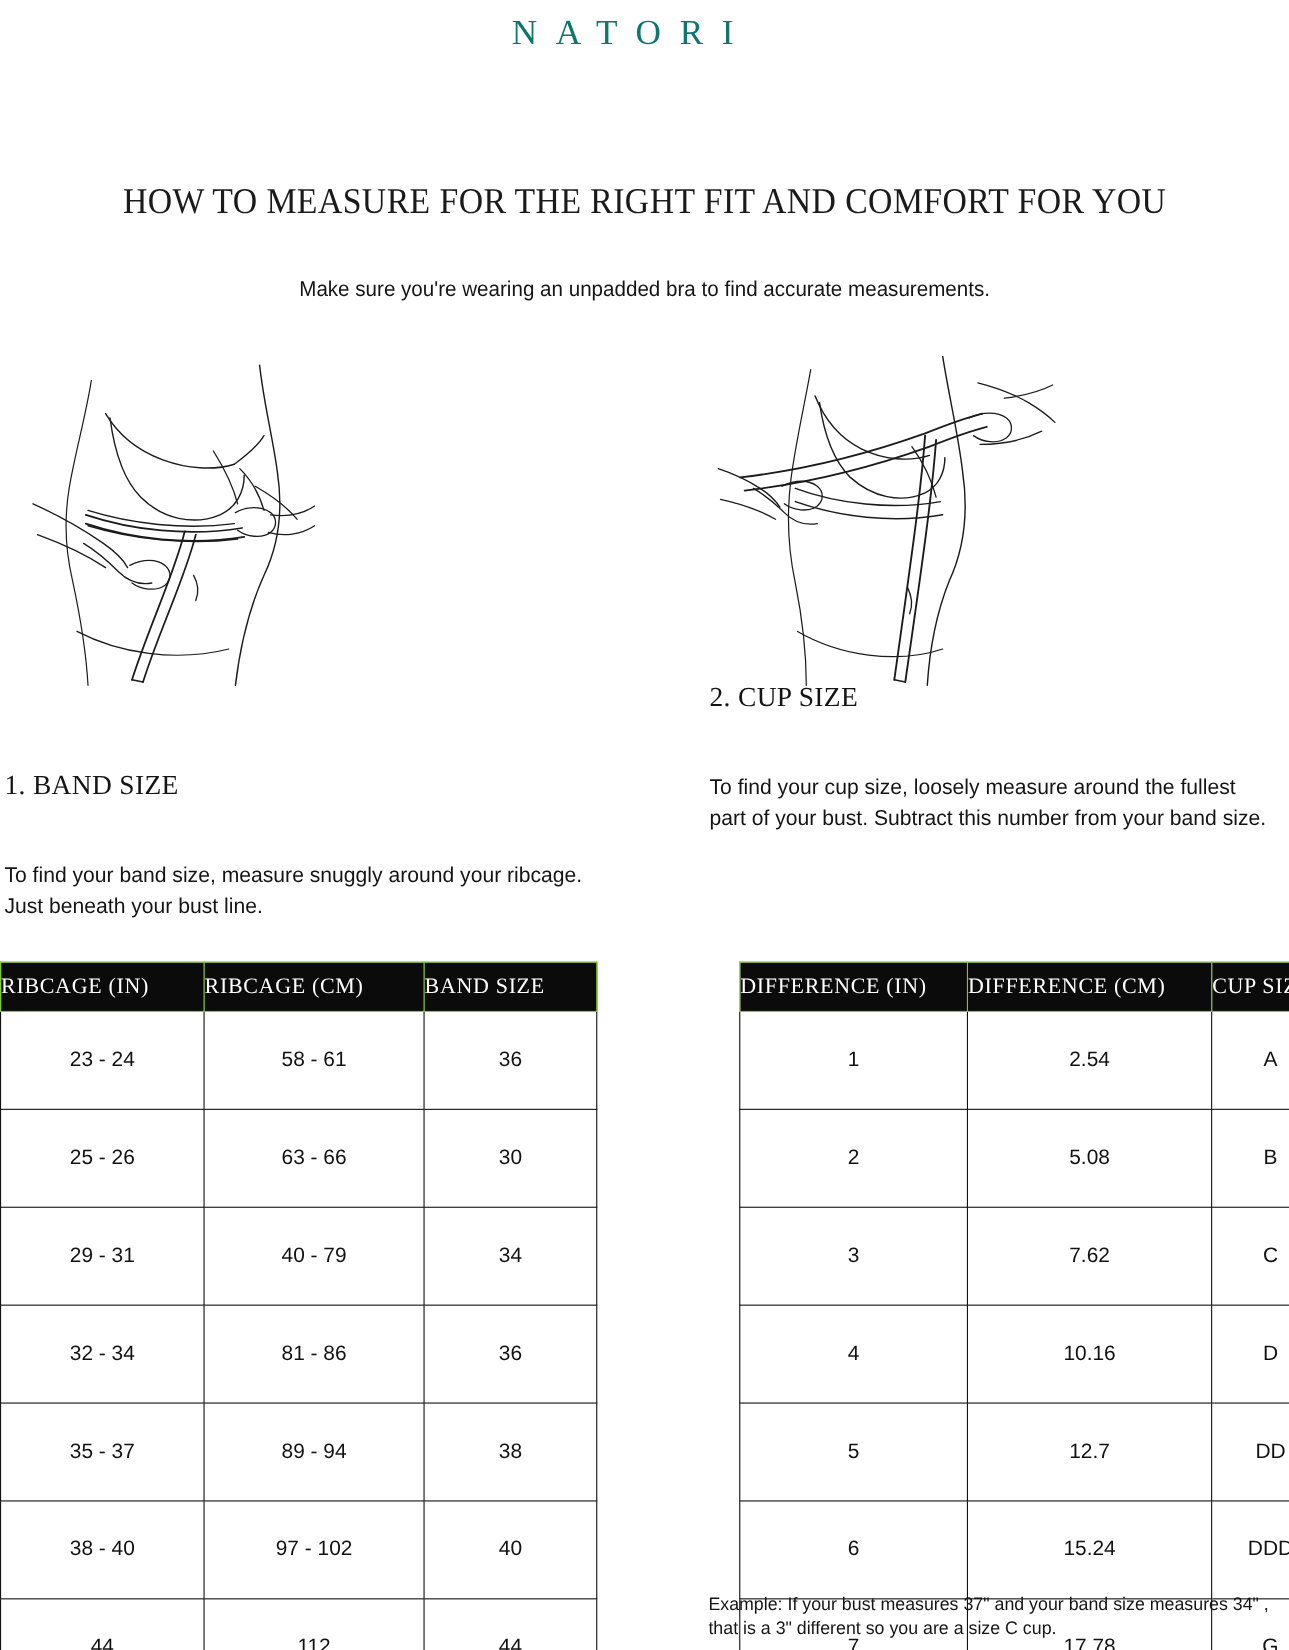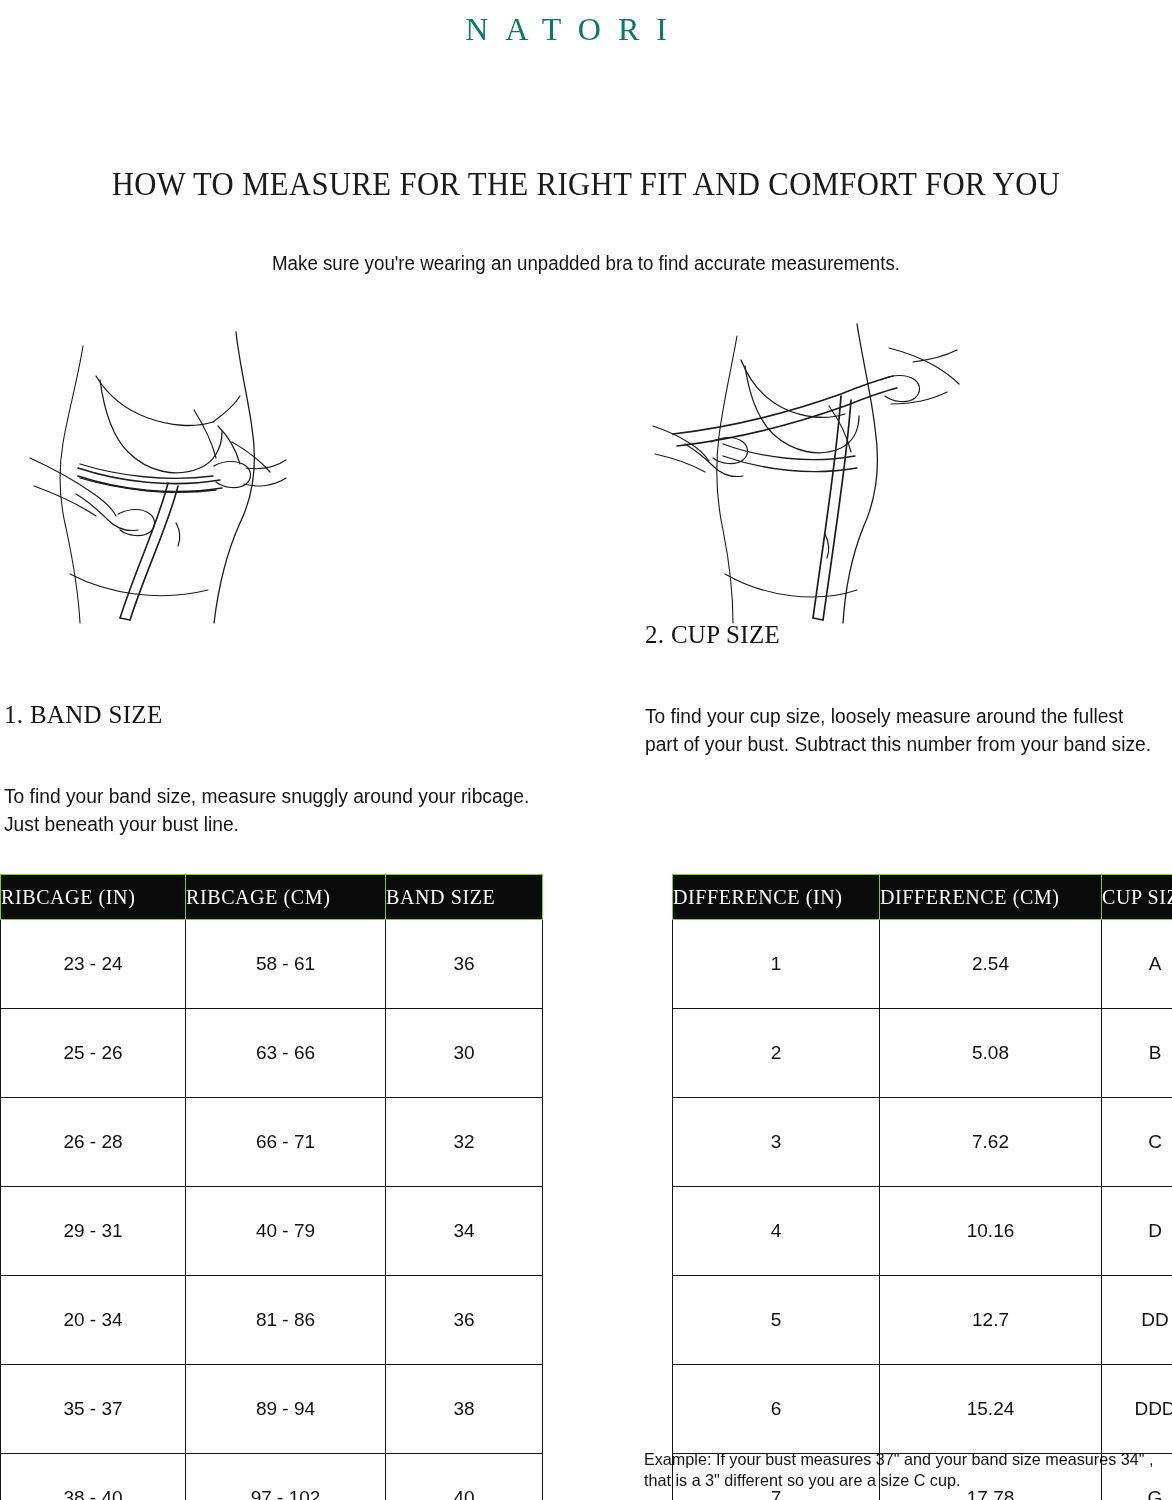--- a/index.html
+++ b/index.html
@@ -258,31 +258,26 @@
         <td>23 - 24</td>
         <td>58 - 61</td>
         <td>36</td>
       </tr>
       <tr>
         <td>25 - 26</td>
         <td>63 - 66</td>
         <td>30</td>
       </tr>
       <tr>
-        <td>26 - 28</td>
-        <td>66 - 71</td>
-        <td>32</td>
-      </tr>
-      <tr>
         <td>29 - 31</td>
         <td>40 - 79</td>
         <td>34</td>
       </tr>
       <tr>
-        <td>20 - 34</td>
+        <td>32 - 34</td>
         <td>81 - 86</td>
         <td>36</td>
       </tr>
       <tr>
         <td>35 - 37</td>
         <td>89 - 94</td>
         <td>38</td>
       </tr>
       <tr>
         <td>38 - 40</td>

